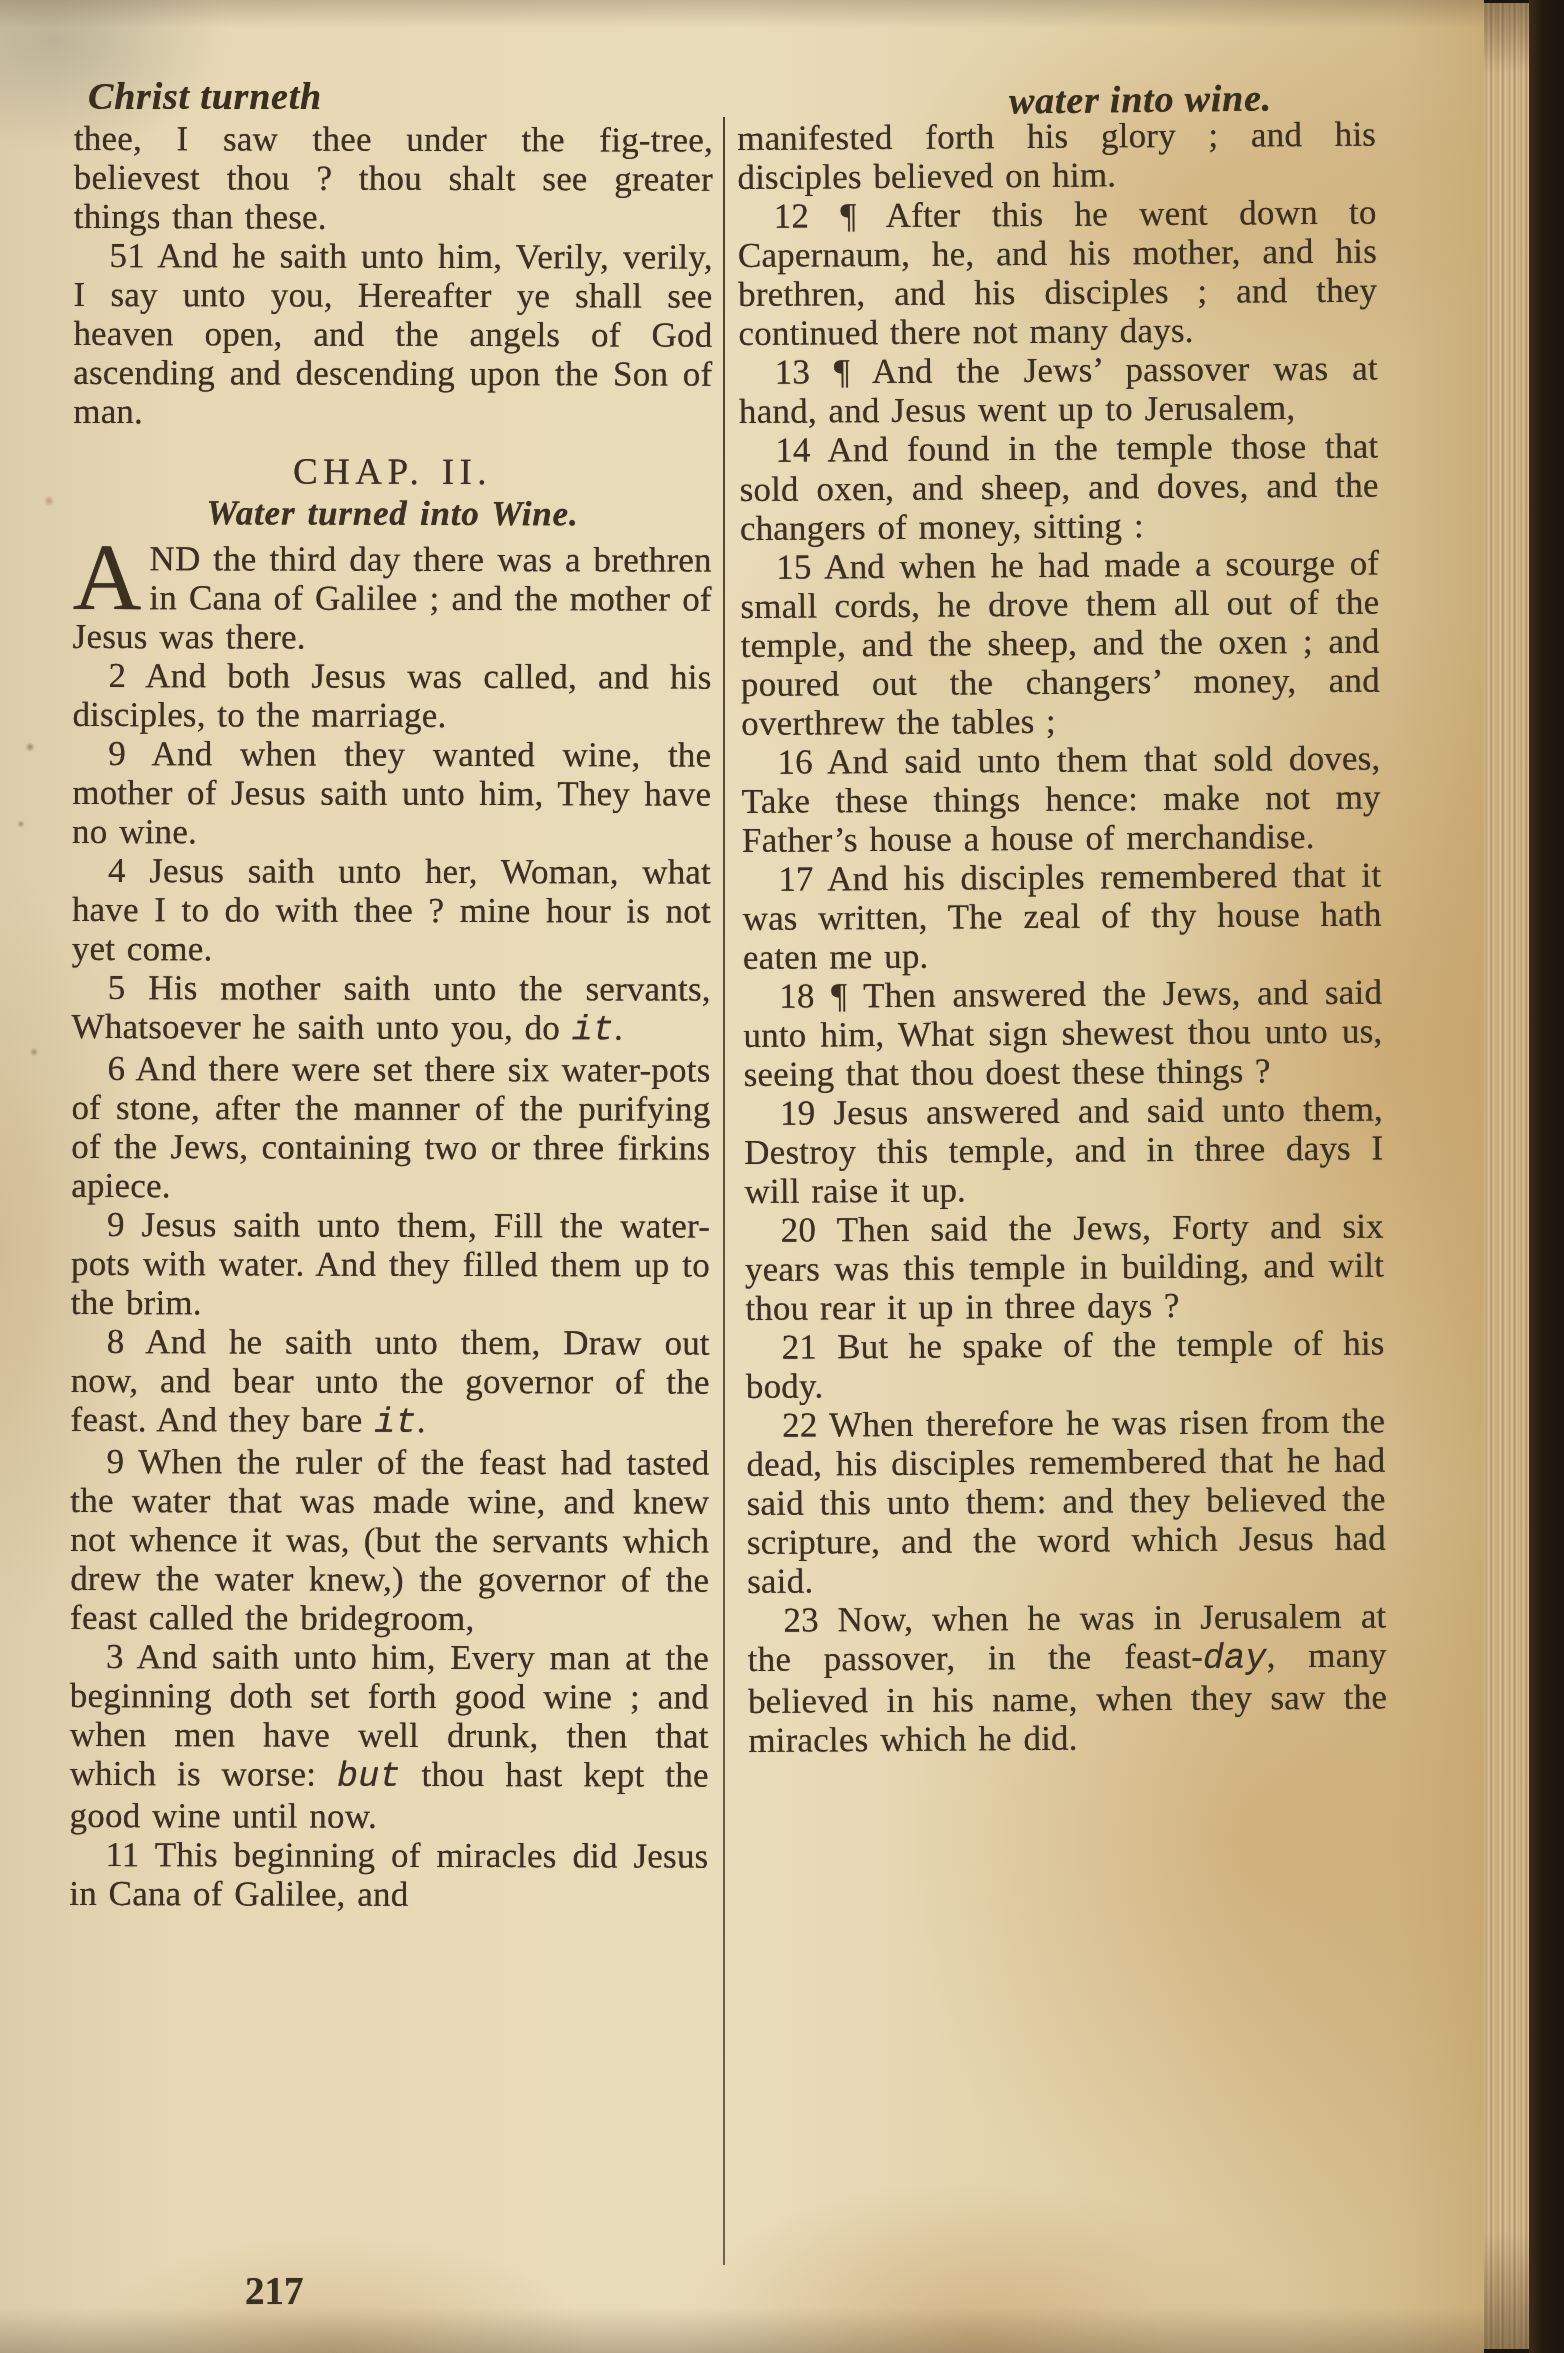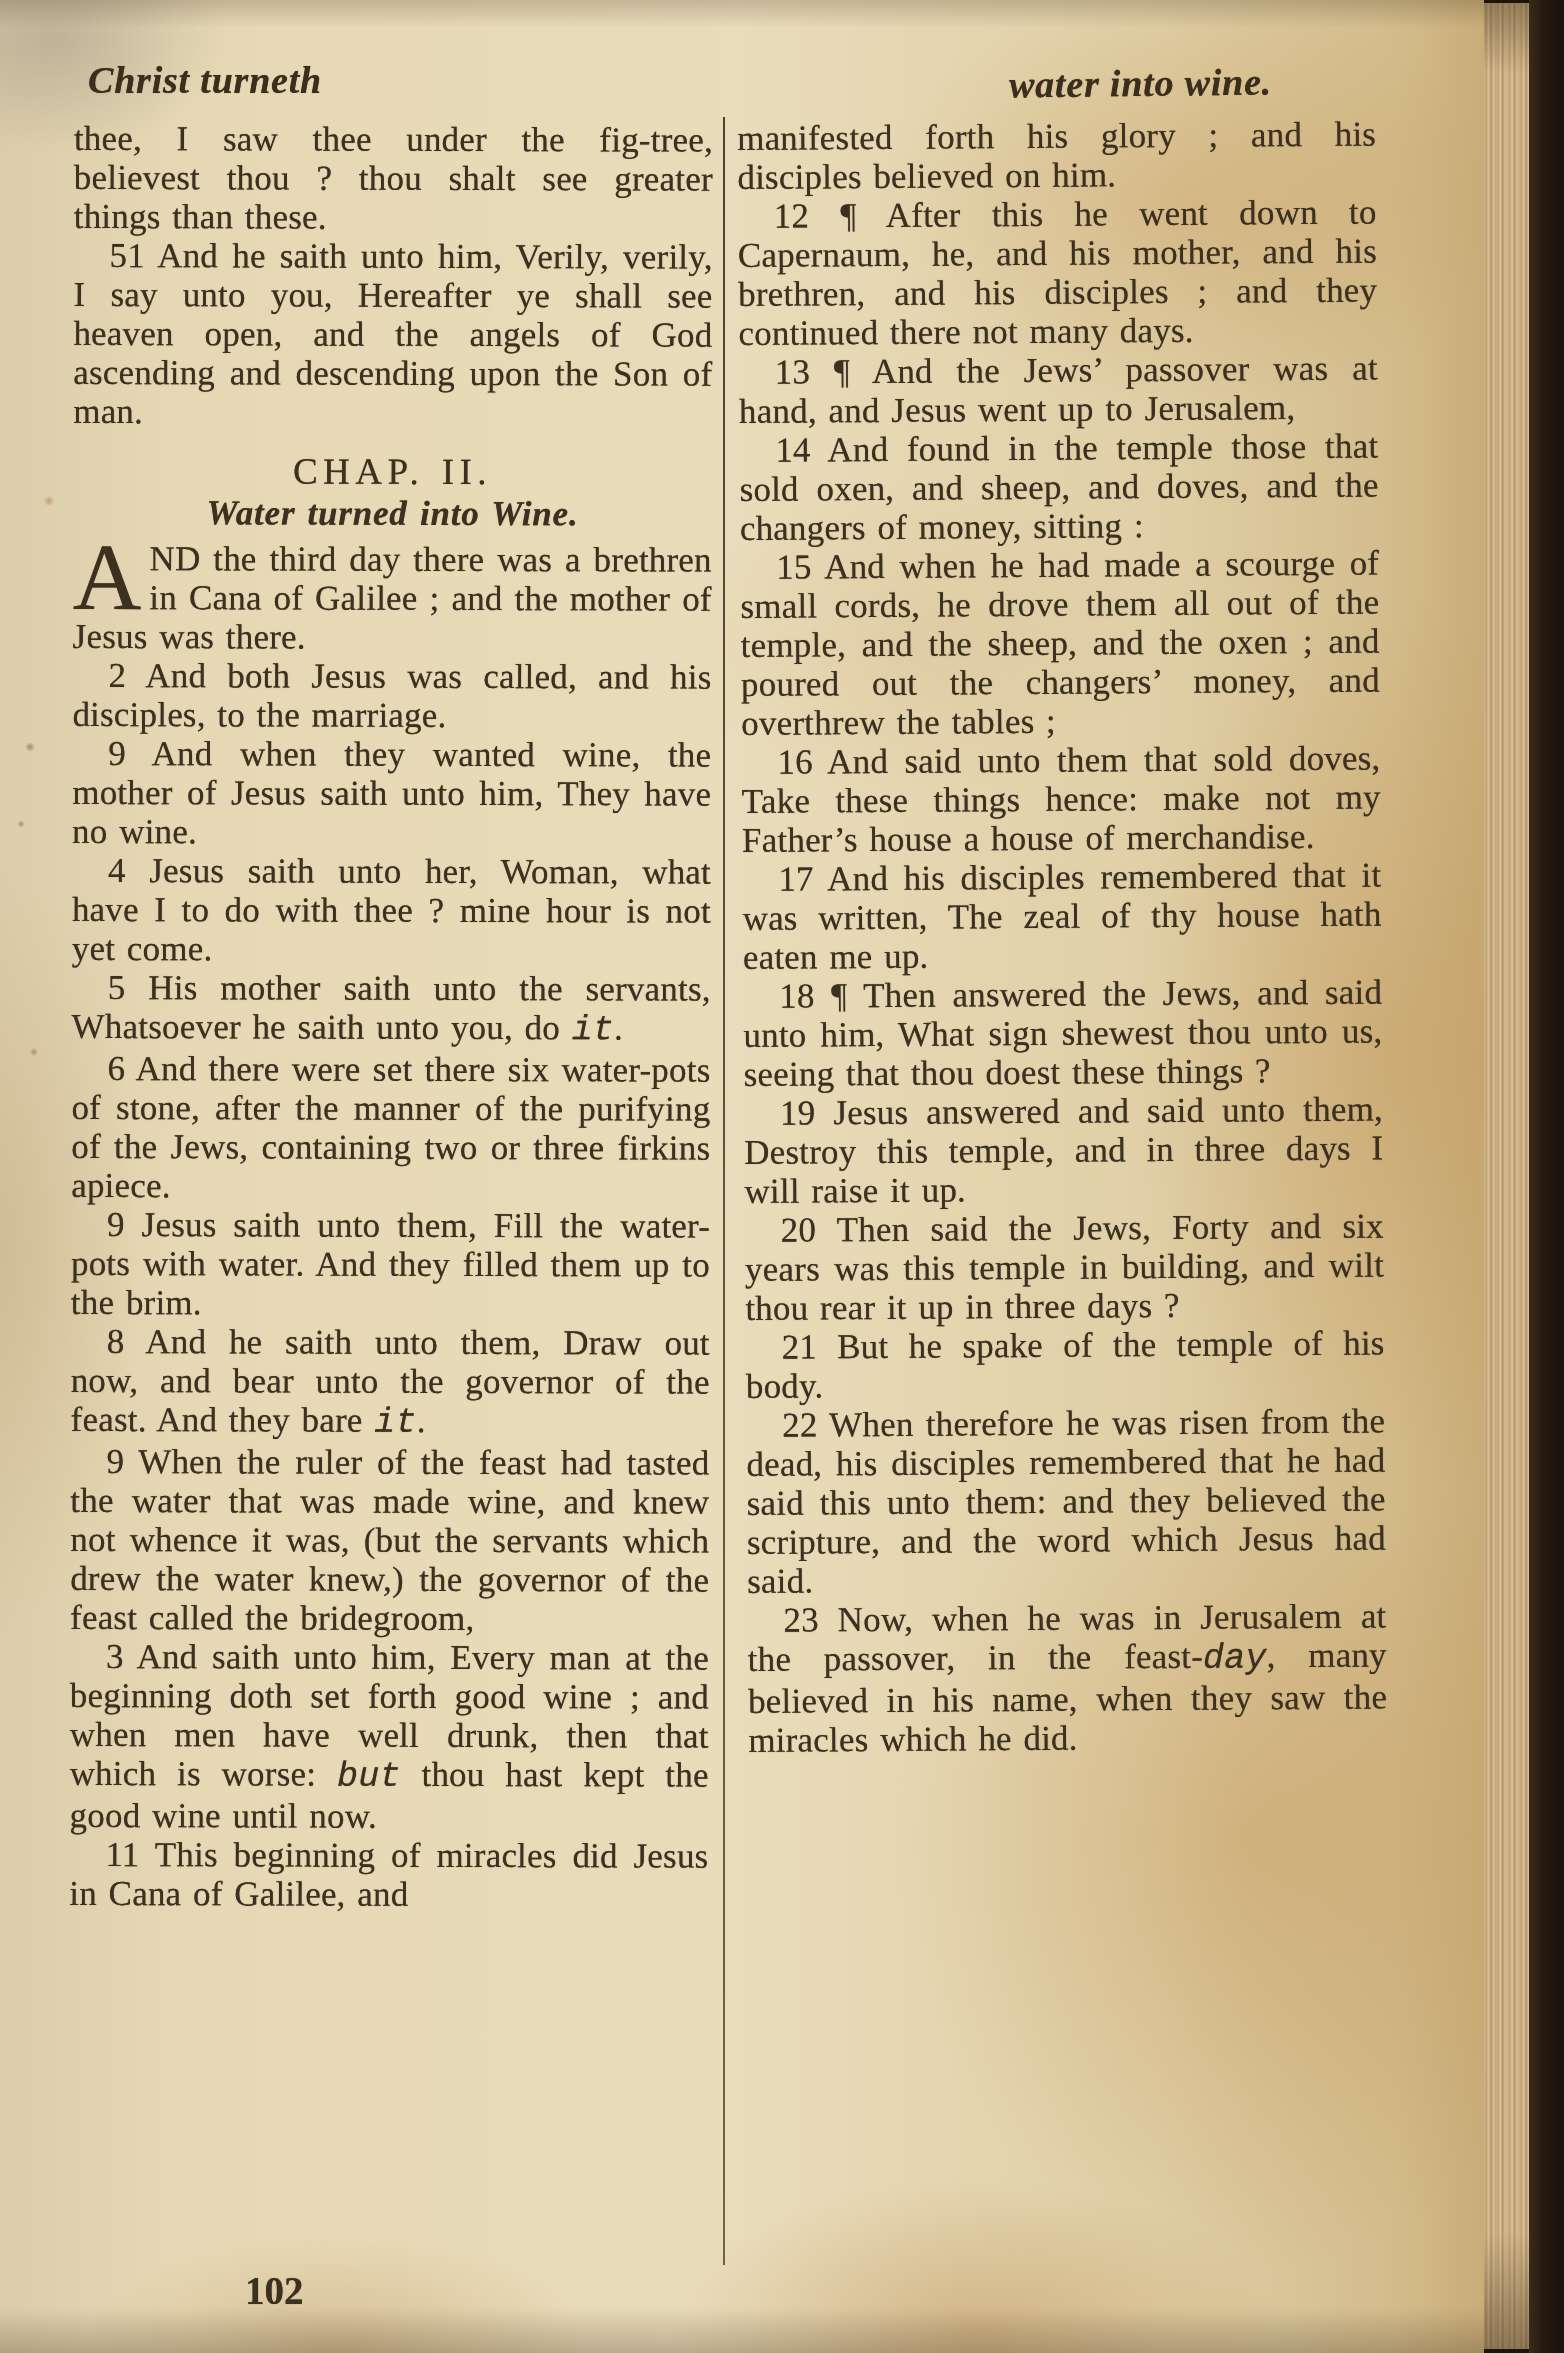--- a/index.html
+++ b/index.html
@@ -40,21 +40,21 @@
     background:
       linear-gradient(180deg, rgba(60,40,20,.4) 0%, rgba(60,40,20,0) 3%, rgba(60,40,20,0) 95%, rgba(60,40,20,.45) 100%),
       repeating-linear-gradient(90deg, #d2b88c 0px, #c0a271 2.3px, #dcc49a 4.7px, #b3946a 7px, #d8bf94 9.4px, #c8ab7c 11.7px);
   }
   .photo-edge {
     position: absolute; left: 1529px; top: 0; width: 36px; height: 2354px;
     background: linear-gradient(90deg, #3a2a1a 0%, #241910 40%, #1a120b 100%);
   }
 
   
-  .running-header { position: absolute; top: 52px; left: 0; width: 1484px; height: 63px; color: #3a2e1d; }
+  .running-header { position: absolute; top: 68px; left: 0; width: 1484px; height: 63px; color: #3a2e1d; }
   .rh-left  { position: absolute; left: 88px; top: 6.3px;  font-size: 38px; font-weight: bold; font-style: italic; letter-spacing: 0.8px;
               text-shadow: 0 0 0.8px rgba(58,46,29,.8); }
   .rh-center{ position: absolute; left: 552px; top: 0;    width: 329px; text-align: center; font-size: 45px; font-weight: bold; letter-spacing: 3.9px;
               text-shadow: 0 0 0.8px rgba(58,46,29,.8); }
   .rh-right { position: absolute; left: 1009px; top: 9.4px; font-size: 38px; font-weight: bold; font-style: italic; letter-spacing: 0.8px;
               transform: rotate(-0.7deg); text-shadow: 0 0 0.8px rgba(58,46,29,.8); }
 
   
   .col {
     position: absolute; top: 119px; width: 639px;
@@ -125,18 +125,18 @@
       <p class="verse"><span>16 And said unto them that sold doves, Take these things hence: make not my Father’s house a house of merchandise.</span></p>
       <p class="verse"><span>17 And his disciples remembered that it was written, The zeal of thy house hath eaten me up.</span></p>
       <p class="verse"><span>18 ¶ Then answered the Jews, and said unto him, What sign shewest thou unto us, seeing that thou doest these things ?</span></p>
       <p class="verse"><span>19 Jesus answered and said unto them, Destroy this temple, and in three days I will raise it up.</span></p>
       <p class="verse"><span>20 Then said the Jews, Forty and six years was this temple in building, and wilt thou rear it up in three days ?</span></p>
       <p class="verse"><span>21 But he spake of the temple of his body.</span></p>
       <p class="verse"><span>22 When therefore he was risen from the dead, his disciples remembered that he had said this unto them: and they believed the scripture, and the word which Jesus had said.</span></p>
       <p class="verse"><span>23 Now, when he was in Jerusalem at the passover, in the feast-</span><span class="it">day</span><span>, many believed in his name, when they saw the miracles which he did.</span></p>
     </div>
 
-  <div class="page-number">102</div>
+  <div class="page-number">217</div>
 </div>
 
 <div class="fore-edge"></div>
 <div class="photo-edge"></div>
 
 
 </body></html>

